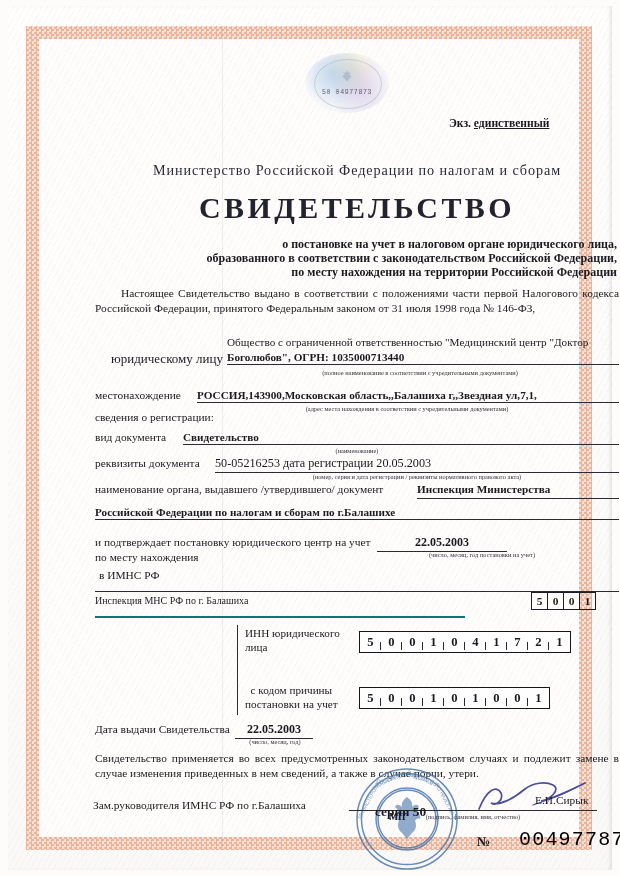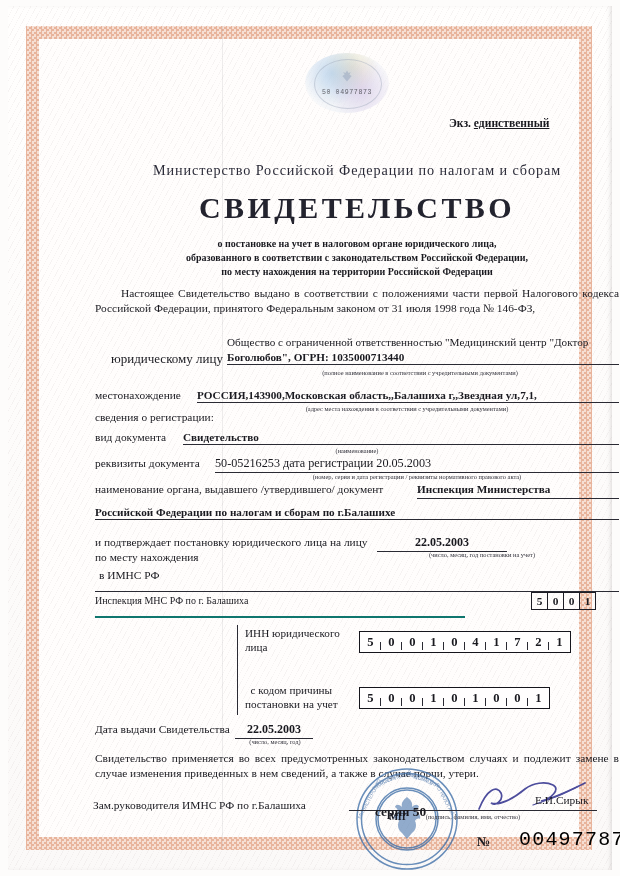--- a/index.html
+++ b/index.html
@@ -137,23 +137,23 @@
     left: 0; top: 152px; width: 540px;
     text-align: center;
     font-weight: bold;
     font-size: 30px;
     letter-spacing: 3.4px;
     color: #23232e;
   }
   .subtitle {
     position: absolute;
     left: 10px; top: 198px; width: 520px;
-    text-align: center;
+    text-align: right;
     font-weight: bold;
-    font-size: 10px;
+    font-size: 12px;
     line-height: 14px;
   }
 
   .para {
     position: absolute;
     font-size: 11.4px;
     line-height: 15.4px;
     text-align: justify;
   }
   .p-intro { left: 8px; top: 247px; width: 524px; text-indent: 26px; }
@@ -391,21 +391,21 @@
     <div class="hint doc-hint">(наименование)</div>
 
     <div class="row lbl req-lbl">реквизиты документа</div>
     <div class="req-val">50-05216253 дата регистрации 20.05.2003</div>
     <div class="hint req-hint">(номер, серия и дата регистрации / реквизиты нормативного правового акта)</div>
 
     <div class="row lbl org2-lbl">наименование органа, выдавшего /утвердившего/ документ</div>
     <div class="org2-val">Инспекция Министерства</div>
     <div class="org2-cont">Российской Федерации по налогам и сборам  по г.Балашихе</div>
 
-    <div class="row lbl conf-lbl">и подтверждает постановку юридического лица на лицу</div>
+    <div class="row lbl conf-lbl">и подтверждает постановку юридического центр на учет</div>
     <div class="conf-val">22.05.2003</div>
     <div class="hint conf-hint">(число, месяц, год постановки на учет)</div>
     <div class="row lbl conf-l2">по месту нахождения</div>
     <div class="row lbl conf-l3">в ИМНС РФ</div>
 
     <div class="insp-top-rule"></div>
     <div class="insp-val">Инспекция МНС РФ по г. Балашиха</div>
     <div class="code4">
       <div class="cell">5</div>
       <div class="cell">0</div>

